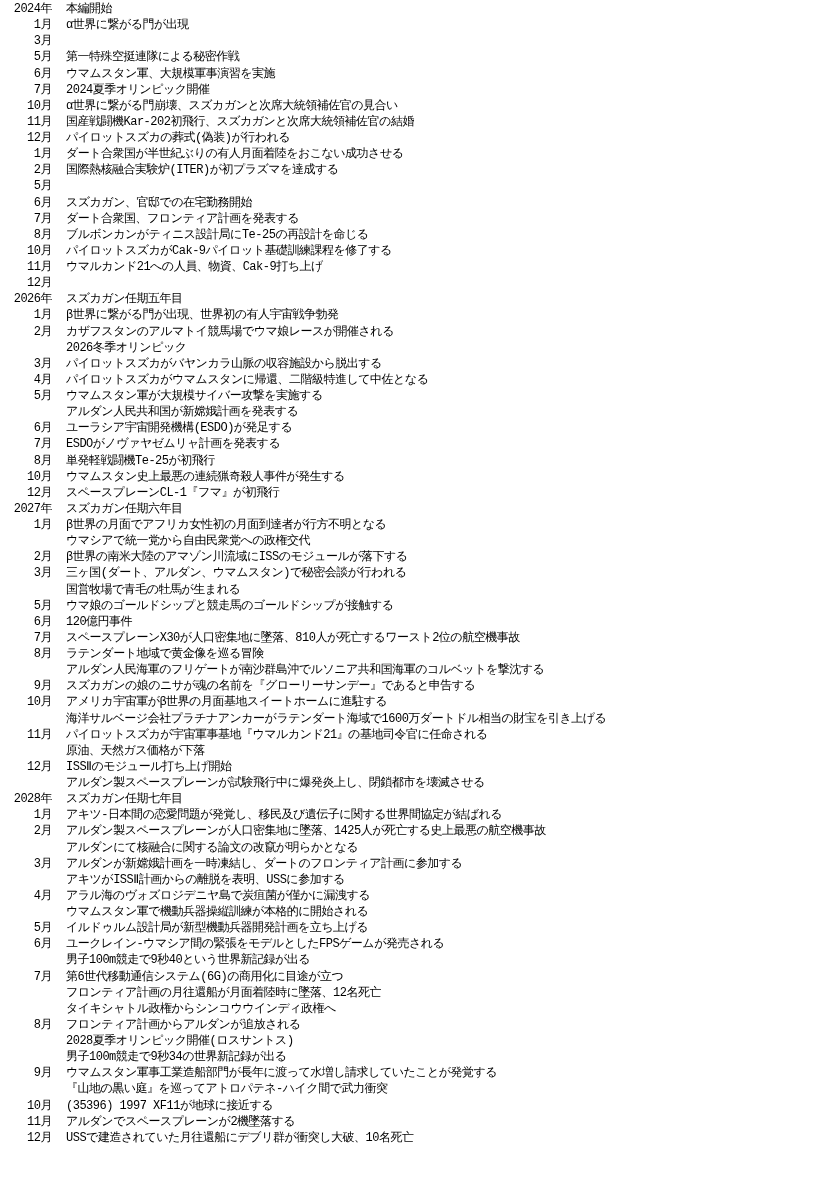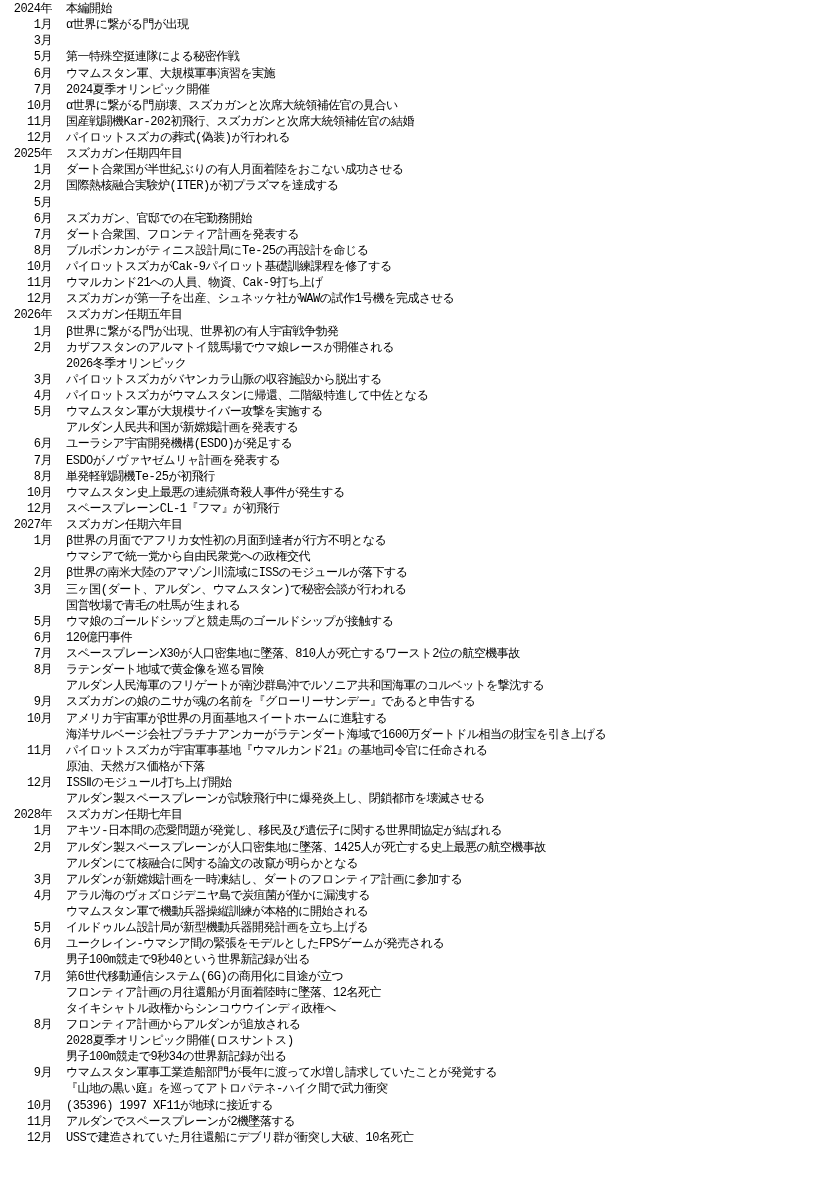--- a/index.html
+++ b/index.html
@@ -82,24 +82,20 @@
   <div class="row row-month">
     <span class="label">11月</span>
     <span class="event">国産戦闘機Kar-202初飛行、スズカガンと次席大統領補佐官の結婚</span>
   </div>
 
   <div class="row row-month">
     <span class="label">12月</span>
     <span class="event">パイロットスズカの葬式(偽装)が行われる</span>
   </div>
 
-  <div class="row row-year">
-    <span class="label">2025年</span>
-    <span class="event">スズカガン任期四年目</span>
-  </div>
 
   <div class="row row-month">
     <span class="label">1月</span>
     <span class="event">ダート合衆国が半世紀ぶりの有人月面着陸をおこない成功させる</span>
   </div>
 
   <div class="row row-month">
     <span class="label">2月</span>
     <span class="event">国際熱核融合実験炉(ITER)が初プラズマを達成する</span>
   </div>
@@ -128,21 +124,20 @@
     <span class="event">パイロットスズカがCak-9パイロット基礎訓練課程を修了する</span>
   </div>
 
   <div class="row row-month">
     <span class="label">11月</span>
     <span class="event">ウマルカンド21への人員、物資、Cak-9打ち上げ</span>
   </div>
 
   <div class="row row-month">
     <span class="label">12月</span>
-    <span class="event">スズカガンが第一子を出産、シュネッケ社がWAWの試作1号機を完成させる</span>
   </div>
 
   <div class="row row-year">
     <span class="label">2026年</span>
     <span class="event">スズカガン任期五年目</span>
   </div>
 
   <div class="row row-month">
     <span class="label">1月</span>
     <span class="event">β世界に繋がる門が出現、世界初の有人宇宙戦争勃発</span>
@@ -311,20 +306,24 @@
   <div class="row row-cont">
     <span class="label"></span>
     <span class="event">アルダンにて核融合に関する論文の改竄が明らかとなる</span>
   </div>
 
   <div class="row row-month">
     <span class="label">3月</span>
     <span class="event">アルダンが新嫦娥計画を一時凍結し、ダートのフロンティア計画に参加する</span>
   </div>
 
+  <div class="row row-cont">
+    <span class="label"></span>
+    <span class="event">アキツがISSⅡ計画からの離脱を表明、USSに参加する</span>
+  </div>
 
   <div class="row row-month">
     <span class="label">4月</span>
     <span class="event">アラル海のヴォズロジデニヤ島で炭疽菌が僅かに漏洩する</span>
   </div>
 
   <div class="row row-cont">
     <span class="label"></span>
     <span class="event">ウマムスタン軍で機動兵器操縦訓練が本格的に開始される</span>
   </div>

